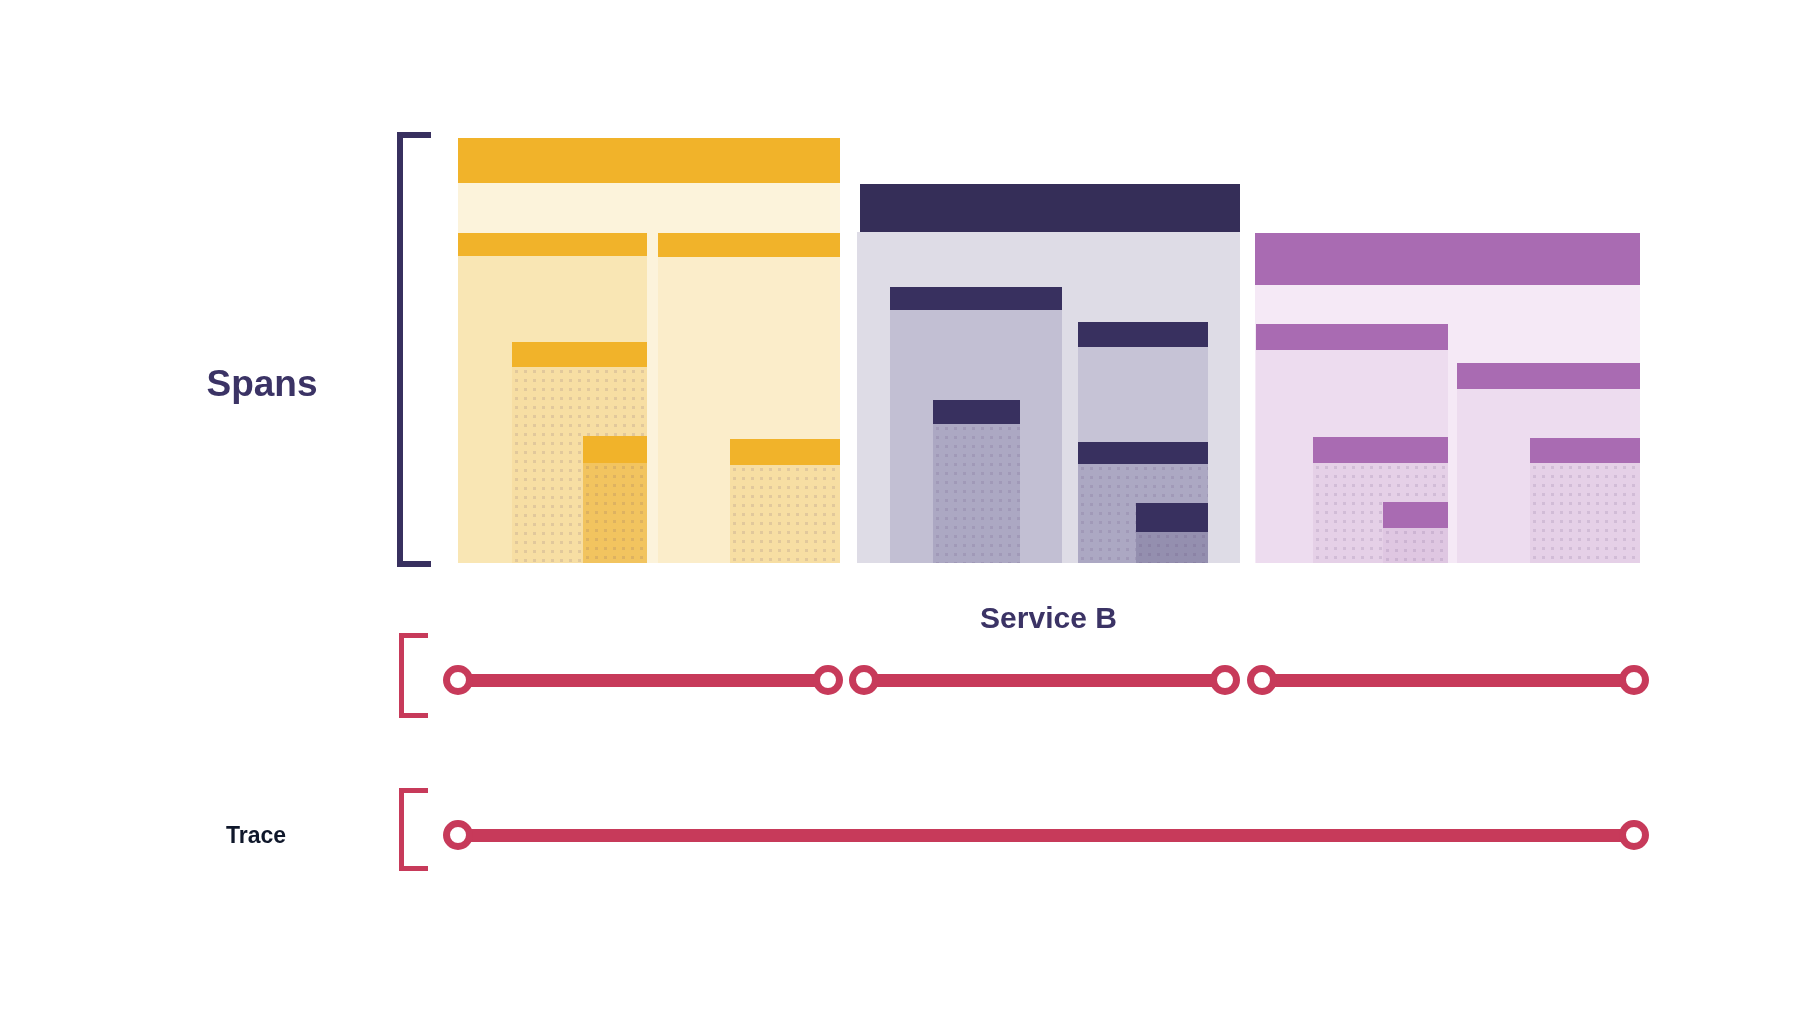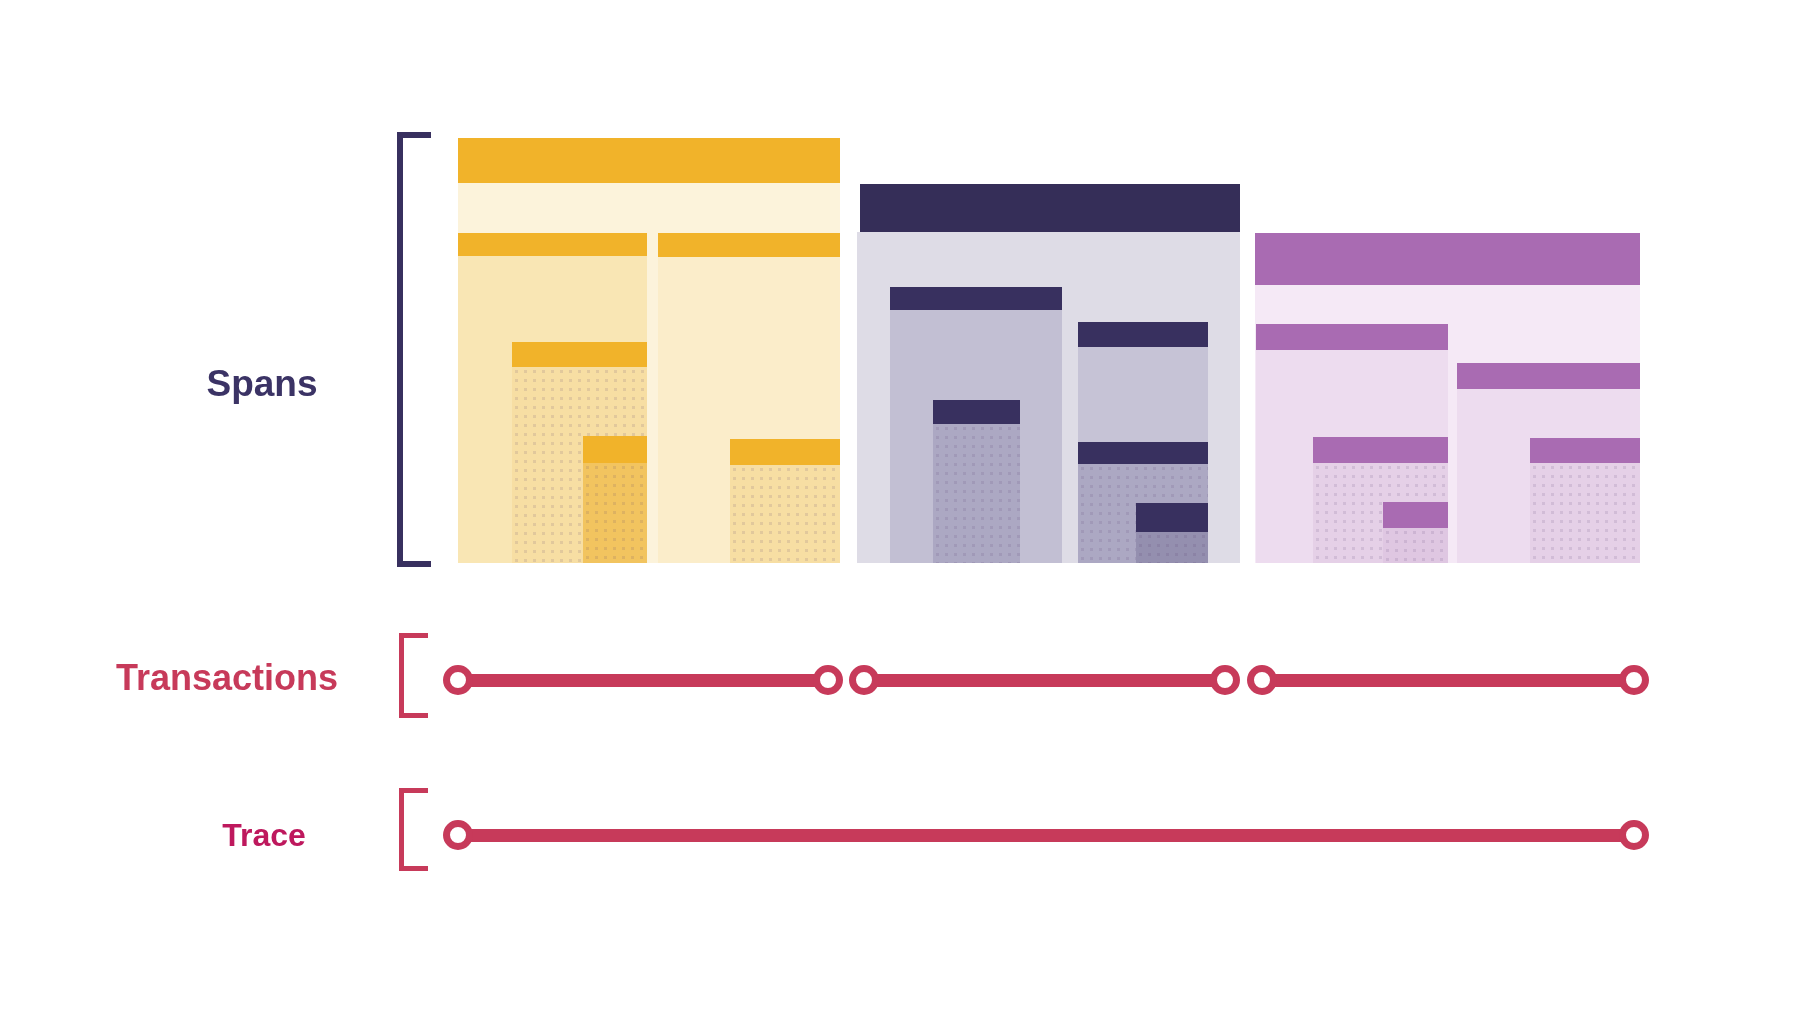--- a/index.html
+++ b/index.html
@@ -11,21 +11,21 @@
     font-family:"Liberation Sans",sans-serif;
   }
   .side-label{
     position:absolute;
     font-weight:bold;
     text-align:center;
     white-space:nowrap;
   }
   .label-spans{left:62px;top:362px;width:400px;font-size:37px;line-height:44px;color:#3B3365;}
   .label-transactions{left:27px;top:657px;width:400px;font-size:36px;line-height:42px;color:#C73A5A;}
-  .label-trace{left:64px;top:814px;width:400px;font-size:32px;line-height:42px;color:#be185d;}
+  .label-trace{left:56px;top:814px;width:400px;font-size:23px;line-height:42px;color:#0f172a;}
   .svc-label{
     position:absolute;top:601px;
     font-weight:bold;font-size:30px;line-height:34px;
     color:#3B3365;text-align:center;white-space:nowrap;
   }
   .svc-label-a{left:458px;width:382px;}
   .svc-label-b{left:857px;width:383px;}
   .svc-label-c{left:1255px;width:385px;}
   .service-group{position:absolute;}
   .bar{position:absolute;}
@@ -49,23 +49,23 @@
   .tcircle{
     position:absolute;width:16px;height:16px;
     border-radius:50%;background:#ffffff;box-sizing:content-box;
   }
 </style>
 </head>
 <body>
 
 <div id="canvas">
   <div class="side-label label-spans">Spans</div>
-  <div class="side-label label-transactions">Transactions</div>
   <div class="side-label label-trace">Trace</div>
 
+  <div class="svc-label svc-label-b">Service B</div>
 <div class="service-group" style="left: 458px; top: 138px; width: 382px; height: 425px;">
       <div class="bar header" style="left: 0px; top: 0px; width: 382px; height: 45px; background-color: rgb(241, 179, 42);"></div>
       <div class="bar body" style="left: 0px; top: 45px; width: 382px; height: 380px; background-color: rgb(252, 243, 219);"></div>
       <div class="bar header" style="left: 0px; top: 95px; width: 189px; height: 23px; background-color: rgb(241, 179, 42);"></div>
       <div class="bar body" style="left: 0px; top: 118px; width: 189px; height: 307px; background-color: rgb(249, 230, 180);"></div>
       <div class="bar header" style="left: 200px; top: 95px; width: 182px; height: 24px; background-color: rgb(241, 179, 42);"></div>
       <div class="bar body" style="left: 200px; top: 119px; width: 182px; height: 306px; background-color: rgb(251, 237, 202);"></div>
       <div class="bar header" style="left: 54px; top: 204px; width: 135px; height: 25px; background-color: rgb(241, 179, 42);"></div>
       <div class="bar body dotted" style="left: 54px; top: 229px; width: 135px; height: 196px; background-color: rgb(247, 222, 163);"></div>
       <div class="bar header" style="left: 125px; top: 298px; width: 64px; height: 27px; background-color: rgb(241, 179, 42);"></div>

